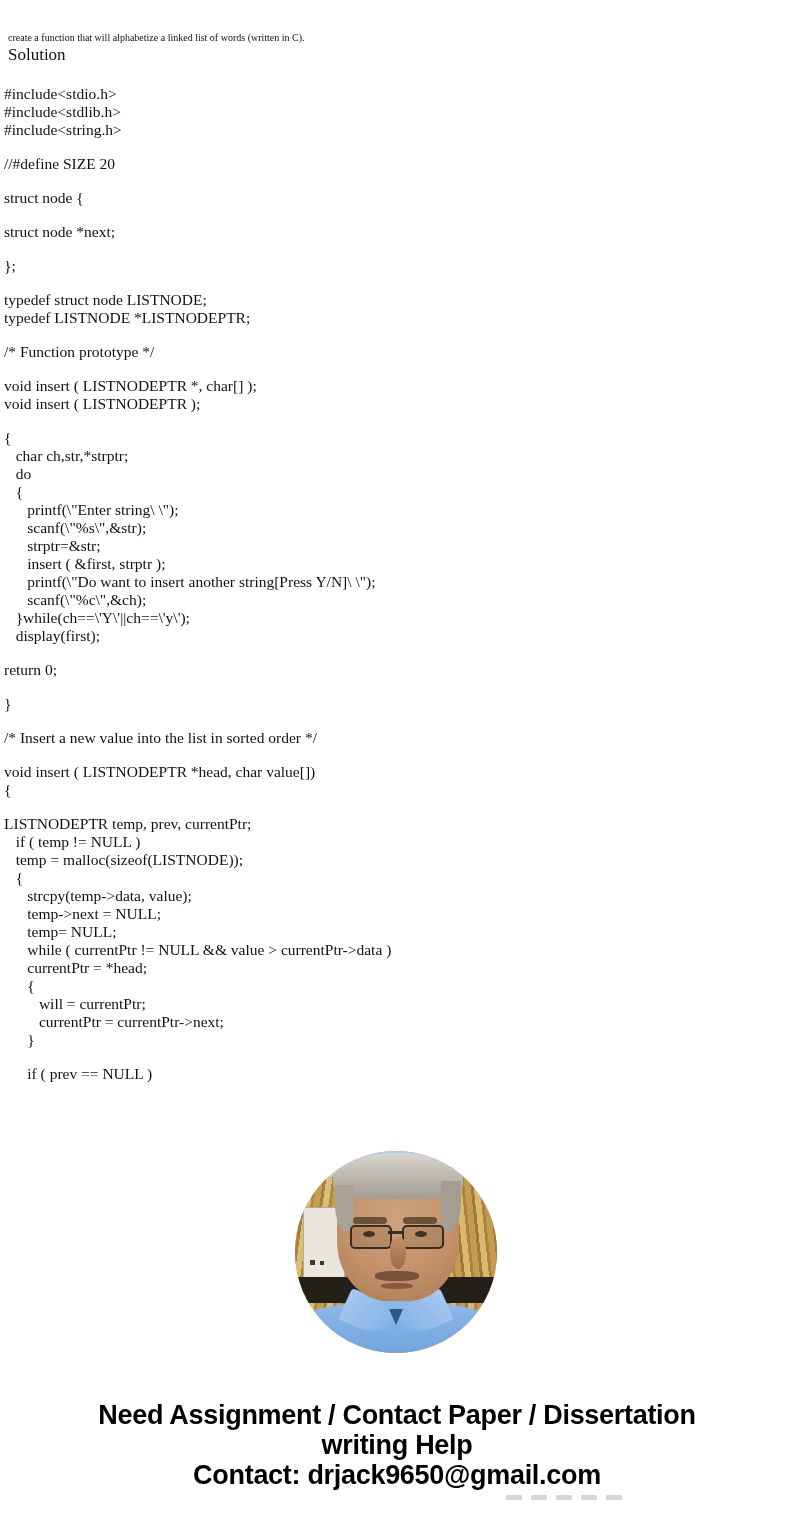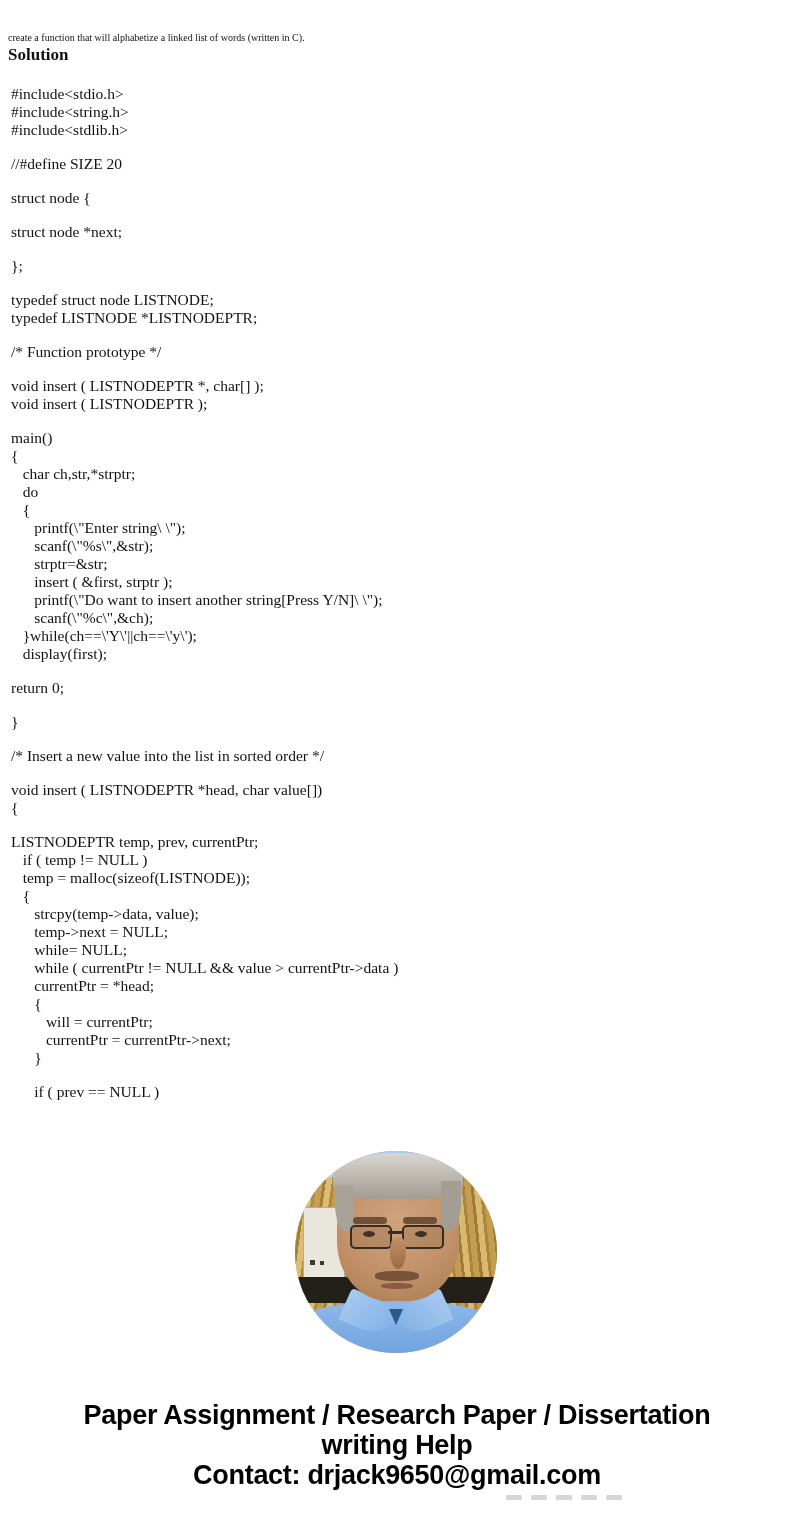--- a/index.html
+++ b/index.html
@@ -1,20 +1,20 @@
 <!DOCTYPE html>
 <html><head>
 <meta charset="utf-8">
 <style>
   html,body{margin:0;padding:0;background:#ffffff;}
   .page{position:relative;width:794px;height:1523px;background:#ffffff;overflow:hidden;
         font-family:"Liberation Serif", serif;color:#111;}
   .question{position:absolute;left:8px;top:8px;font-size:10px;line-height:19px;margin-top:20px;}
-  .solution-heading{position:absolute;left:8px;top:45px;font-size:17px;font-weight:bold;}
-  .code-block{position:absolute;left:11px;top:85px;width:770px;height:1043px;overflow:hidden;}
+  .solution-heading{position:absolute;left:8px;top:45px;font-size:17px;font-weight:normal;}
+  .code-block{position:absolute;left:4px;top:85px;width:770px;height:1043px;overflow:hidden;}
   .code-line{height:18px;line-height:18px;font-size:15.5px;white-space:pre;}
   .code-line.blank{height:16px;}
 
   
   .avatar{position:absolute;left:295px;top:1151px;width:202px;height:202px;border-radius:50%;
           overflow:hidden;background:#c2a05e;}
   .avatar *{position:absolute;}
   .av-sky{left:0;top:0;width:202px;height:62px;background:linear-gradient(#a9cdf0,#c2dcf4);}
   .av-gold-left{left:-14px;top:26px;width:90px;height:135px;
      background:repeating-linear-gradient(98deg,#c79f52 0 6px,#a5803c 6px 9px,#dcbd74 9px 15px,#b08a40 15px 18px);}
@@ -64,40 +64,39 @@
 <body>
 
 <div class="page">
 
   <div class="question">create a function that will alphabetize a linked list of words (written in C).</div>
 
   <div class="solution-heading">Solution</div>
 
   <div class="code-block">
       <div class="code-line">#include&lt;stdio.h&gt;</div>
+      <div class="code-line">#include&lt;stdlib.h&gt;</div>
       <div class="code-line">#include&lt;string.h&gt;</div>
-      <div class="code-line">#include&lt;stdlib.h&gt;</div>
       <div class="code-line blank"></div>
       <div class="code-line">//#define SIZE 20</div>
       <div class="code-line blank"></div>
       <div class="code-line">struct node {</div>
       <div class="code-line blank"></div>
       <div class="code-line">struct node *next;</div>
       <div class="code-line blank"></div>
       <div class="code-line">};</div>
       <div class="code-line blank"></div>
       <div class="code-line">typedef struct node LISTNODE;</div>
       <div class="code-line">typedef LISTNODE *LISTNODEPTR;</div>
       <div class="code-line blank"></div>
       <div class="code-line">/* Function prototype */</div>
       <div class="code-line blank"></div>
       <div class="code-line">void insert ( LISTNODEPTR *, char[] );</div>
       <div class="code-line">void insert ( LISTNODEPTR );</div>
       <div class="code-line blank"></div>
-      <div class="code-line">main()</div>
       <div class="code-line">{</div>
       <div class="code-line">   char ch,str,*strptr;</div>
       <div class="code-line">   do</div>
       <div class="code-line">   {</div>
       <div class="code-line">      printf(\"Enter string\ \");</div>
       <div class="code-line">      scanf(\"%s\",&amp;str);</div>
       <div class="code-line">      strptr=&amp;str;</div>
       <div class="code-line">      insert ( &amp;first, strptr );</div>
       <div class="code-line">      printf(\"Do want to insert another string[Press Y/N]\ \");</div>
       <div class="code-line">      scanf(\"%c\",&amp;ch);</div>
@@ -112,21 +111,21 @@
       <div class="code-line blank"></div>
       <div class="code-line">void insert ( LISTNODEPTR *head, char value[])</div>
       <div class="code-line">{</div>
       <div class="code-line blank"></div>
       <div class="code-line">LISTNODEPTR temp, prev, currentPtr;</div>
       <div class="code-line">   if ( temp != NULL )</div>
       <div class="code-line">   temp = malloc(sizeof(LISTNODE));</div>
       <div class="code-line">   {</div>
       <div class="code-line">      strcpy(temp-&gt;data, value);</div>
       <div class="code-line">      temp-&gt;next = NULL;</div>
-      <div class="code-line">      while= NULL;</div>
+      <div class="code-line">      temp= NULL;</div>
       <div class="code-line">      while ( currentPtr != NULL &amp;&amp; value &gt; currentPtr-&gt;data )</div>
       <div class="code-line">      currentPtr = *head;</div>
       <div class="code-line">      {</div>
       <div class="code-line">         will = currentPtr;</div>
       <div class="code-line">         currentPtr = currentPtr-&gt;next;</div>
       <div class="code-line">      }</div>
       <div class="code-line blank"></div>
       <div class="code-line">      if ( prev == NULL )</div>
     </div>
 
@@ -154,21 +153,21 @@
     <div class="av-eye-r"></div>
     <div class="av-lens-l"></div>
     <div class="av-lens-r"></div>
     <div class="av-bridge"></div>
     <div class="av-nose"></div>
     <div class="av-stache"></div>
     <div class="av-mouth"></div>
   </div>
 
   <div class="footer">
-    <div>Paper Assignment / Research Paper / Dissertation</div>
+    <div>Need Assignment / Contact Paper / Dissertation</div>
     <div>writing Help</div>
     <div>Contact: drjack9650@gmail.com</div>
   </div>
 
   <div class="watermark">
     <span></span>
     <span></span>
     <span></span>
     <span></span>
     <span></span>

